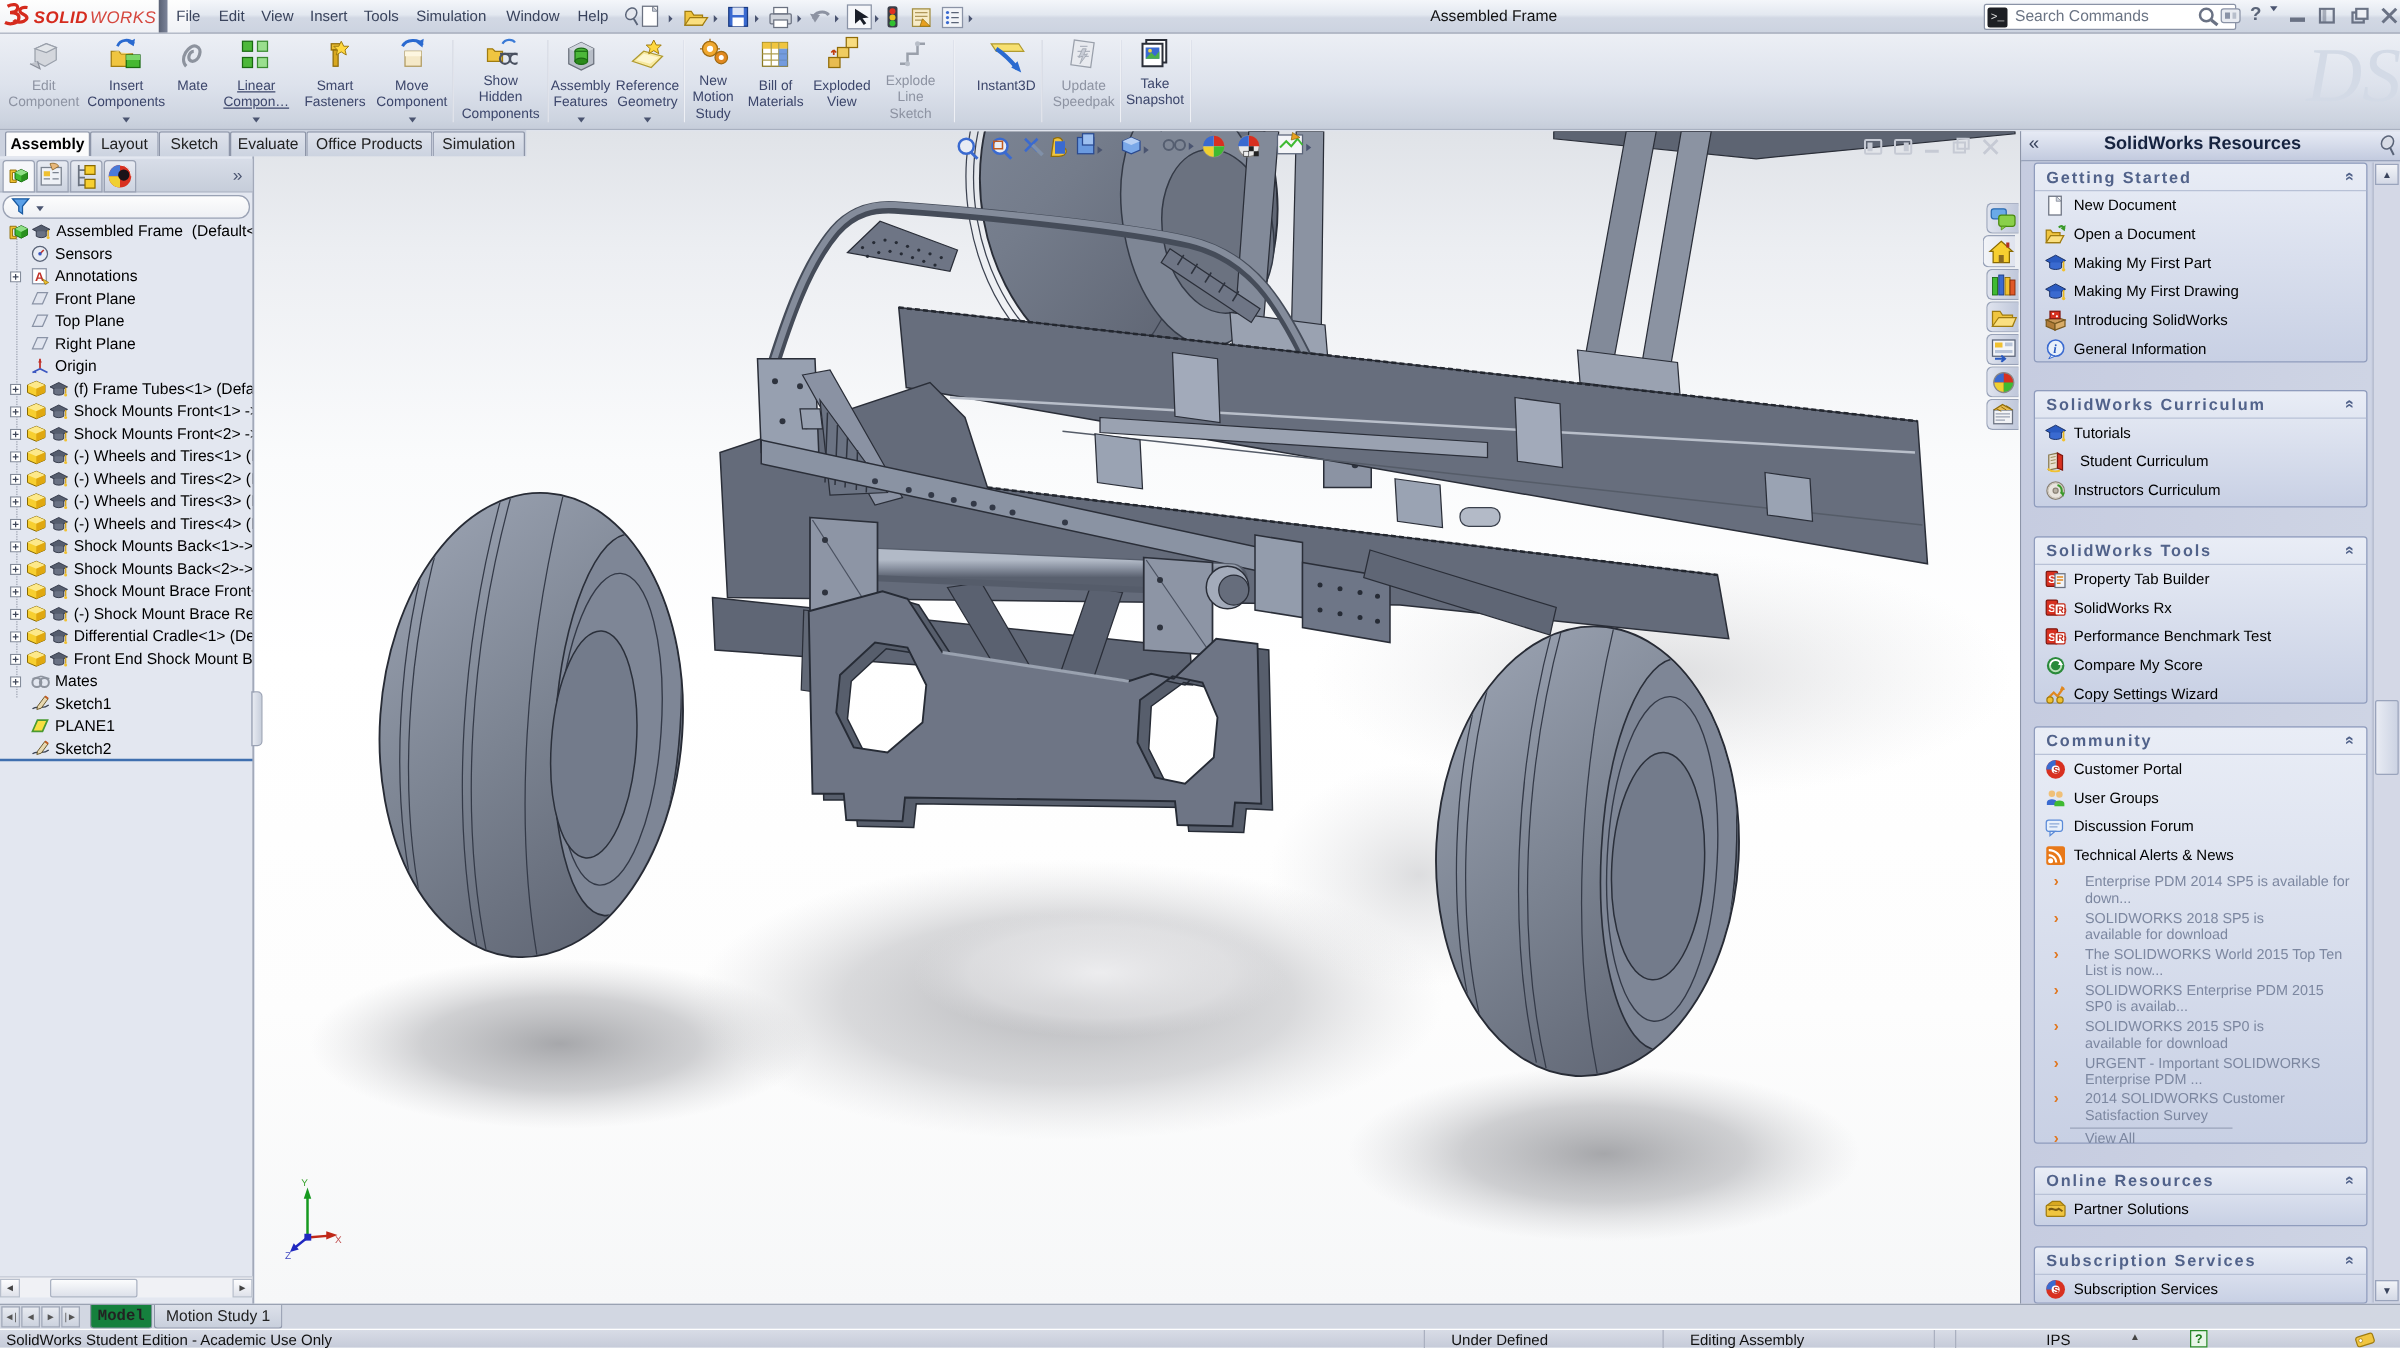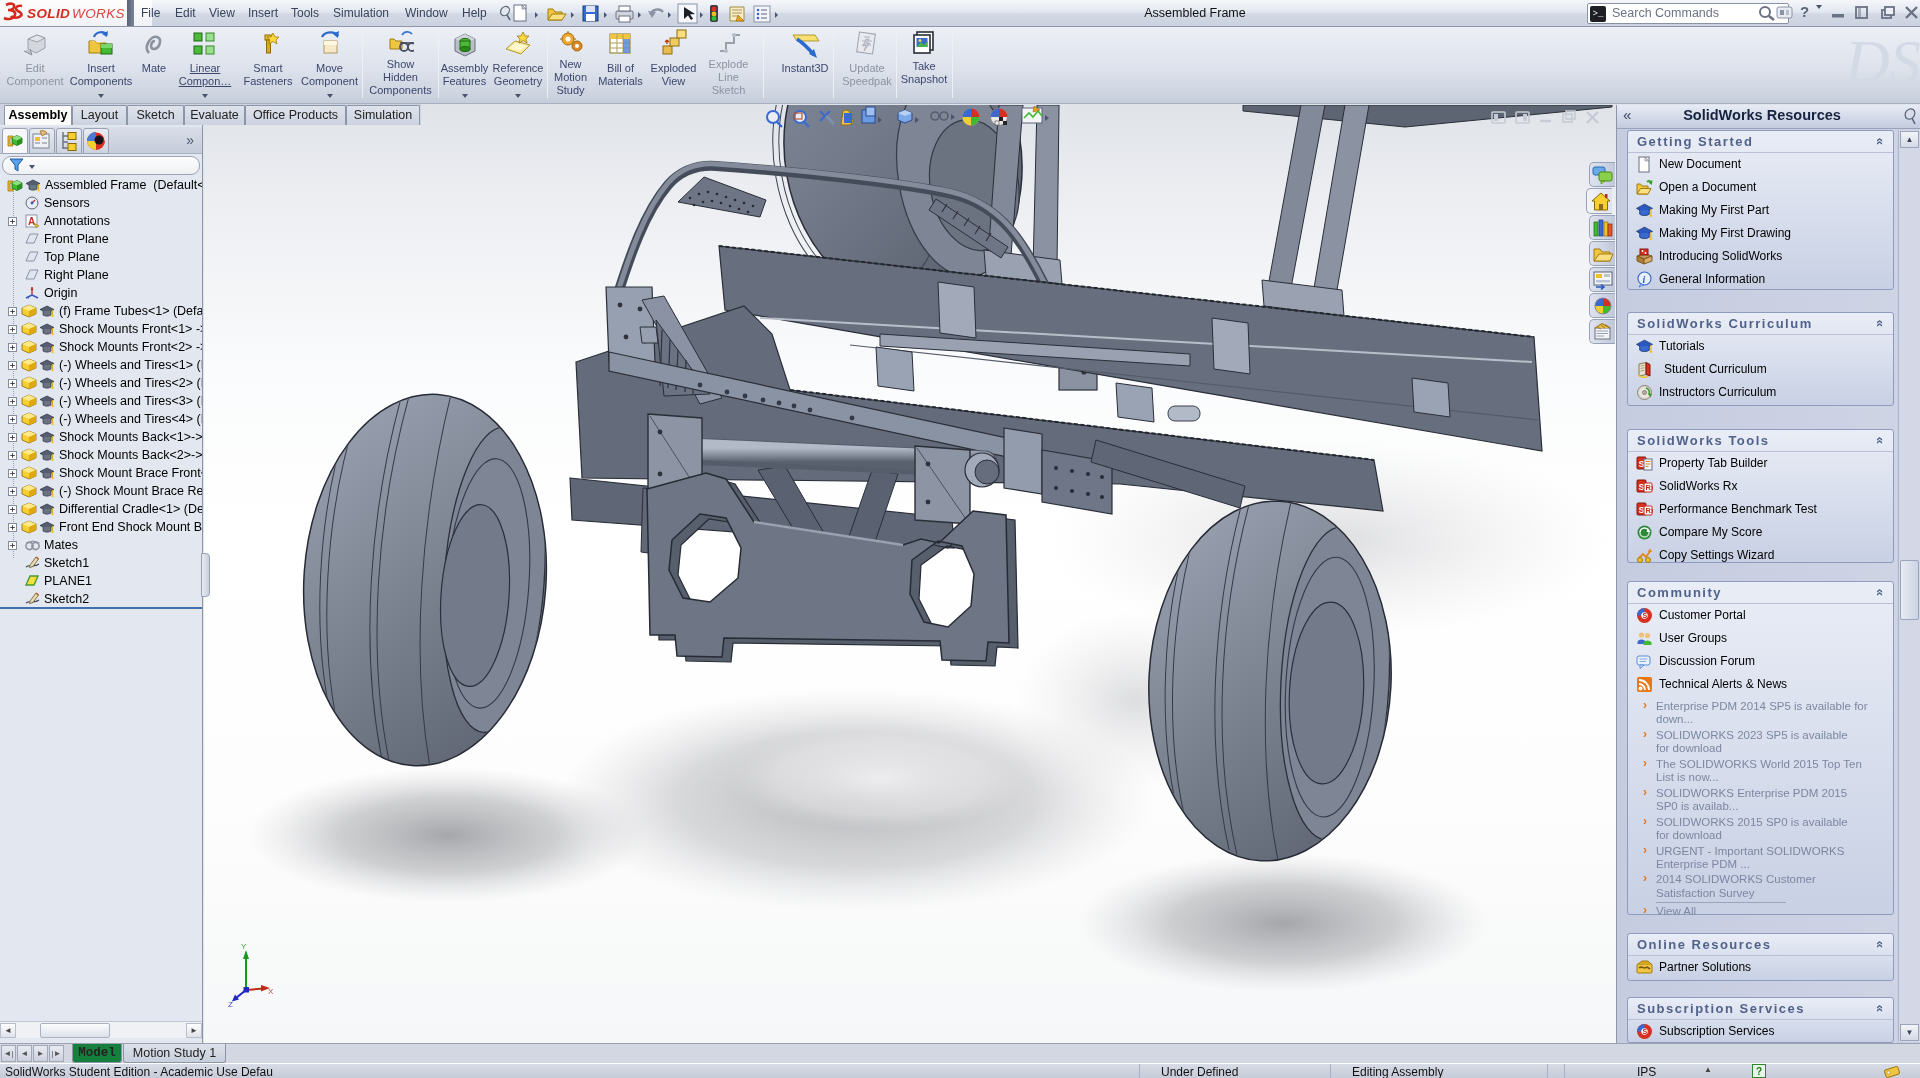--- a/index.html
+++ b/index.html
@@ -58,21 +58,21 @@
 
 #taskpane { position:absolute; top:105px; left:1616px; width:304px; height:938px; background:#c9cfe1; border-left:1px solid #8d95a8;}
 #tp-header { position:absolute; top:0; left:0; width:304px; height:24px; background:linear-gradient(#e7ebf5,#c3cbdf); border-bottom:1px solid #98a2bb; }
 #tp-title { position:absolute; top:2px; left:0; width:290px; text-align:center; font-size:14.5px; font-weight:bold; color:#16233f; }
 #tp-body { position:absolute; top:25px; left:0; width:280px; height:913px; background:linear-gradient(90deg,#c6cce0,#ced4e4); }
 .tpbox { position:absolute; left:10px; width:267px; background:linear-gradient(#e9edf6,#c8d0e4); border:1px solid #8f9cbd; border-radius:3px; }
 .tpbox h3 { position:relative; height:22px; line-height:22px; padding-left:9px; font-size:13px; letter-spacing:1.5px; color:#51628a; border-bottom:1px solid #b8c1d6;}
 .tpbox h3 .chev { position:absolute; right:8px; top:0; color:#51628a; font-size:13px; transform:rotate(90deg); }
 .tpitem { position:relative; height:23px; line-height:23px; padding-left:31px; font-size:12px; color:#000; }
 .tpitem .tpic { position:absolute; left:8px; top:3px; width:17px; height:17px; }
-.newsitem { position:relative; padding-left:28px; font-size:11.5px; line-height:13.2px; color:#7c87a0; margin-bottom:2.5px;}
+.newsitem { position:relative; padding-left:40px; font-size:11.5px; line-height:13.2px; color:#7c87a0; margin-bottom:2.5px;}
 .newsitem:before { content:"\203A"; position:absolute; left:15px; top:-1px; color:#e0761e; font-weight:bold; font-size:12px;}
 #tp-scroll { position:absolute; top:25px; left:281px; width:22px; height:912px; background:#d4d8e6; border-left:1px solid #aeb6ca; }
 .tps-btn { position:absolute; left:1px; width:19px; height:17px; background:linear-gradient(#f2f4f8,#d4d9e6); border:1px solid #9aa4bc; font-size:8px; text-align:center; line-height:16px; color:#39435c;}
 #tps-thumb { position:absolute; left:1px; top:430px; width:19px; height:60px; background:linear-gradient(90deg,#e8ebf3,#ccd3e3); border:1px solid #9aa4bc; border-radius:2px;}
 
 .sidetab { position:absolute; width:26px; background:linear-gradient(90deg,#dfe3ee,#bfc7da); border:1px solid #98a2b8; border-right:none; border-radius:5px 0 0 5px; }
 
 
 #bottomtabs { position:absolute; top:1043px; left:0; width:1920px; height:20px; background:#d2d7e2; border-top:1px solid #9aa2b2;}
 .navbtn { position:absolute; top:1px; width:15px; height:17px; background:linear-gradient(#e8ebf1,#ccd2de); border:1px solid #a0a8b8; color:#555; font-size:8px; text-align:center; line-height:16px;}
@@ -1056,21 +1056,21 @@
               <path d="M3.5 6 L11.5 6 M3.5 8.5 L10 8.5" stroke="#8aa8d8"></path>
             </svg>Discussion Forum</div>
         <div class="tpitem"><svg class="tpic" viewBox="0 0 17 17" width="17" height="17">
               <rect x="1" y="1" width="15" height="15" rx="2" fill="#e87818"></rect>
               <circle cx="4.5" cy="12.5" r="2" fill="#fff"></circle>
               <path d="M3 8 A6 6 0 0 1 9 14" fill="none" stroke="#fff" stroke-width="1.8"></path>
               <path d="M3 4 A10 10 0 0 1 13 14" fill="none" stroke="#fff" stroke-width="1.8"></path>
             </svg>Technical Alerts &amp; News</div>
         <div style="height:4px;"></div>
         <div class="newsitem" style="width:262px;">Enterprise PDM 2014 SP5 is available for down...</div>
-        <div class="newsitem" style="width:230px;">SOLIDWORKS 2023 SP5 is available for download</div>
+        <div class="newsitem" style="width:230px;">SOLIDWORKS 2018 SP5 is available for download</div>
         <div class="newsitem" style="width:252px;">The SOLIDWORKS World 2015 Top Ten List is now...</div>
         <div class="newsitem" style="width:240px;">SOLIDWORKS Enterprise PDM 2015 SP0 is availab...</div>
         <div class="newsitem" style="width:230px;">SOLIDWORKS 2015 SP0 is available for download</div>
         <div class="newsitem" style="width:250px;">URGENT - Important SOLIDWORKS Enterprise PDM ...</div>
         <div class="newsitem" style="width:240px;">2014 SOLIDWORKS Customer Satisfaction Survey</div>
         <div style="margin-left:28px; width:130px; border-top:1px solid #9aa4ba; height:3px;"></div>
         <div class="newsitem">View All</div>
       </div>
       <div class="tpbox" style="top:803px; height:48px;">
         <h3>Online Resources<span class="chev">«</span></h3>
@@ -1099,21 +1099,21 @@
 
   <div id="bottomtabs">
     <div class="navbtn" style="left:1px;">◄|</div>
     <div class="navbtn" style="left:17px;">◄</div>
     <div class="navbtn" style="left:33px;">►</div>
     <div class="navbtn" style="left:49px;">|►</div>
     <div class="mtab active" style="left:72px; width:50px;">Model</div>
     <div class="mtab" style="left:123px; width:103px;">Motion Study 1</div>
   </div>
   <div id="statusbar">
-    <span style="position:absolute;left:5px;top:1px;">SolidWorks Student Edition - Academic Use Defau</span>
+    <span style="position:absolute;left:5px;top:1px;">SolidWorks Student Edition - Academic Use Only</span>
     <span style="position:absolute;left:1139px;top:0px;width:1px;height:15px;background:#aab0c0;"></span>
     <span style="position:absolute;left:1161px;top:1px;text-align:center;">Under Defined</span>
     <span style="position:absolute;left:1330px;top:0px;width:1px;height:15px;background:#aab0c0;"></span>
     <span style="position:absolute;left:1547px;top:0px;width:1px;height:15px;background:#aab0c0;"></span>
     <span style="position:absolute;left:1564px;top:0px;width:1px;height:15px;background:#aab0c0;"></span>
     <span style="position:absolute;left:1352px;top:1px;">Editing Assembly</span>
     <span style="position:absolute;left:1637px;top:1px;">IPS</span>
     <span style="position:absolute;left:1704px;top:1px;font-size:8px;color:#444;">▲</span>
     <span style="position:absolute;left:1752px;top:0px;width:14px;height:14px;background:#e8f5e8;border:1px solid #2a8a2a;color:#1a7a1a;font-weight:bold;font-size:10px;text-align:center;line-height:13px;">?</span>
     <svg style="position:absolute;left:1884px;top:1px;" width="18" height="13" viewBox="0 0 18 13">

